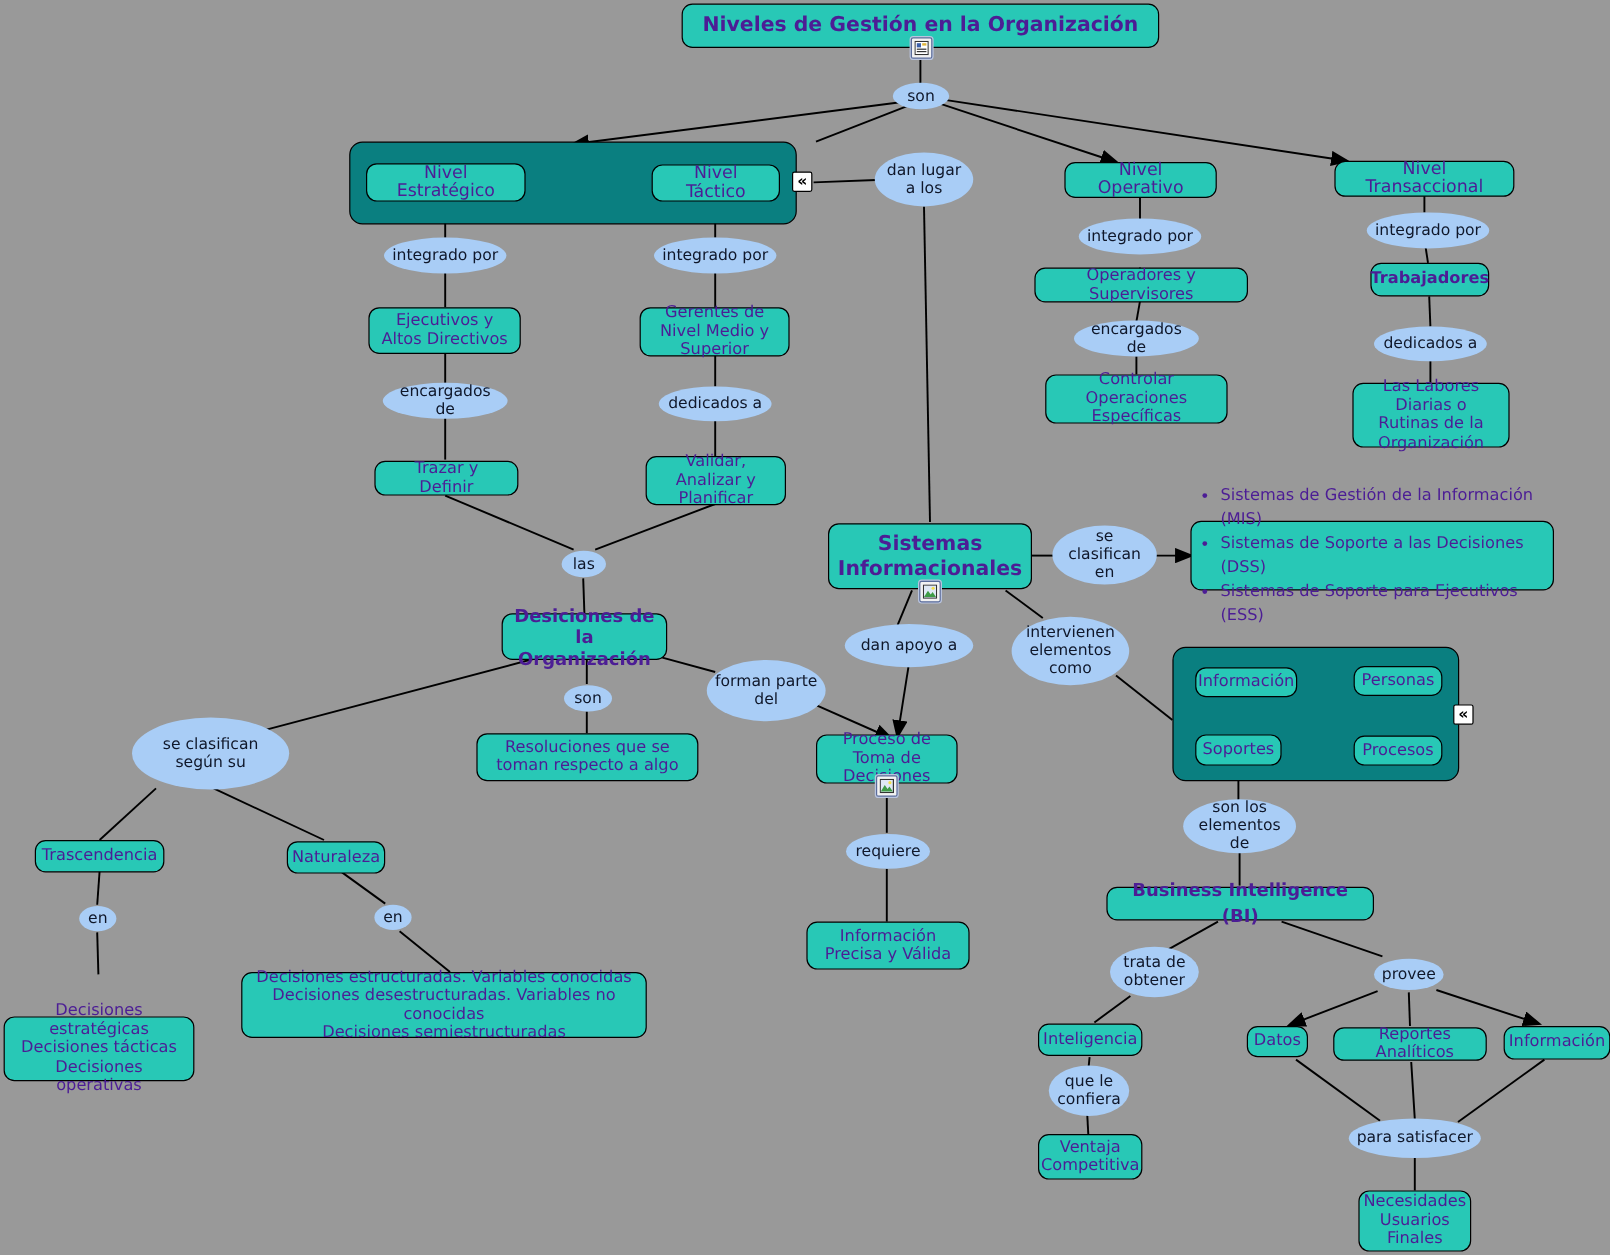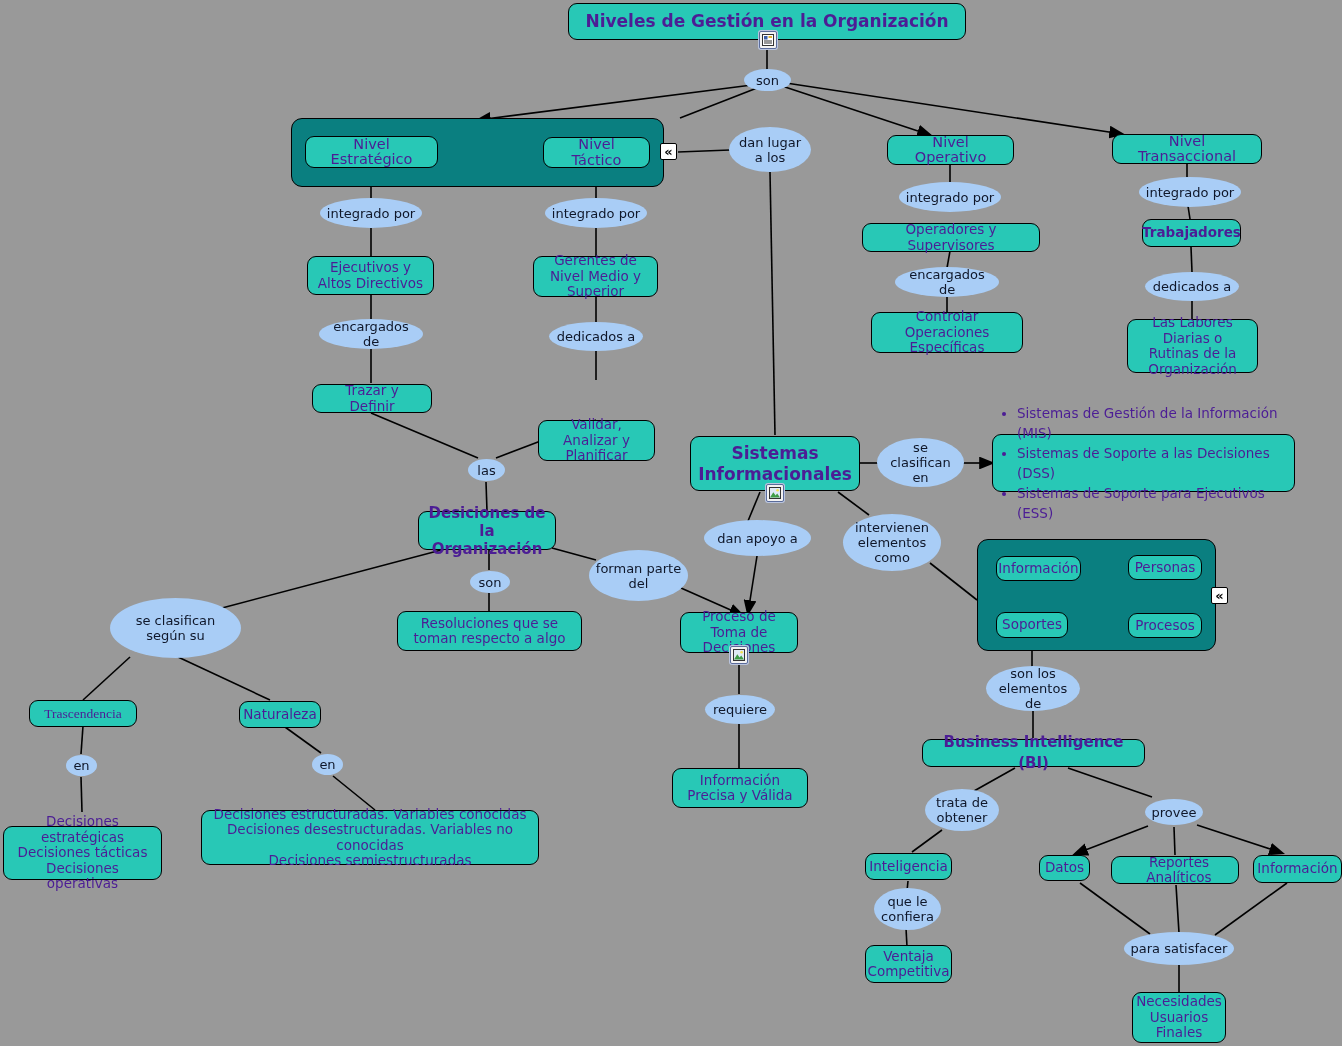--- a/index.html
+++ b/index.html
@@ -237,43 +237,43 @@
   <div class="node" style="left:862px;top:223px;width:178px;height:29px;">
     <span>Operadores y Supervisores</span>
   </div>
   <div class="node" style="left:1142px;top:219px;width:99px;height:28px;font-weight:bold;">
     <span>Trabajadores</span>
   </div>
 
   <div class="node" style="left:312px;top:384px;width:120px;height:29px;">
     <span>Trazar y Definir</span>
   </div>
-  <div class="node" style="left:538px;top:380px;width:117px;height:41px;margin-top:40px;">
+  <div class="node" style="left:538px;top:380px;width:117px;height:41px;">
     <span>Validar, Analizar y Planificar</span>
   </div>
   <div class="node" style="left:871px;top:312px;width:152px;height:41px;">
     <span>Controlar Operaciones Específicas</span>
   </div>
   <div class="node" style="left:1127px;top:319px;width:131px;height:54px;">
     <span>Las Labores Diarias o Rutinas de la Organización</span>
   </div>
 
   <div class="node big" style="left:418px;top:511px;width:138px;height:39px;font-size:15px;line-height:18px;">
     <span>Desiciones de la Organización</span>
   </div>
   <div class="node" style="left:397px;top:611px;width:185px;height:40px;">
     <span>Resoluciones que se toman respecto a algo</span>
   </div>
-  <div class="node" style="left:29px;top:700px;width:108px;height:27px;font-family:Liberation Serif, serif;">
+  <div class="node" style="left:29px;top:700px;width:108px;height:27px;">
     <span>Trascendencia</span>
   </div>
   <div class="node" style="left:239px;top:701px;width:82px;height:27px;">
     <span>Naturaleza</span>
   </div>
-  <div class="node" style="left:3px;top:826px;width:159px;height:54px;white-space:pre-line;">
+  <div class="node" style="left:3px;top:847px;width:159px;height:54px;white-space:pre-line;">
     <span>Decisiones estratégicas
 Decisiones tácticas
 Decisiones operativas</span>
   </div>
   <div class="node" style="left:201px;top:810px;width:338px;height:55px;white-space:pre-line;">
     <span>Decisiones estructuradas. Variables conocidas
 Decisiones desestructuradas. Variables no conocidas
 Decisiones semiestructuradas</span>
   </div>
 

